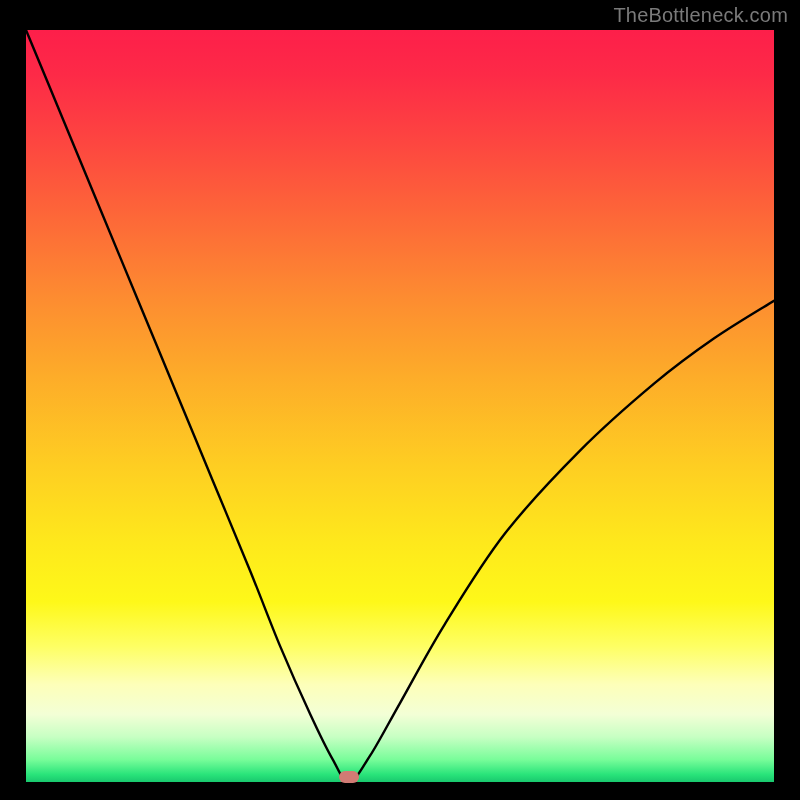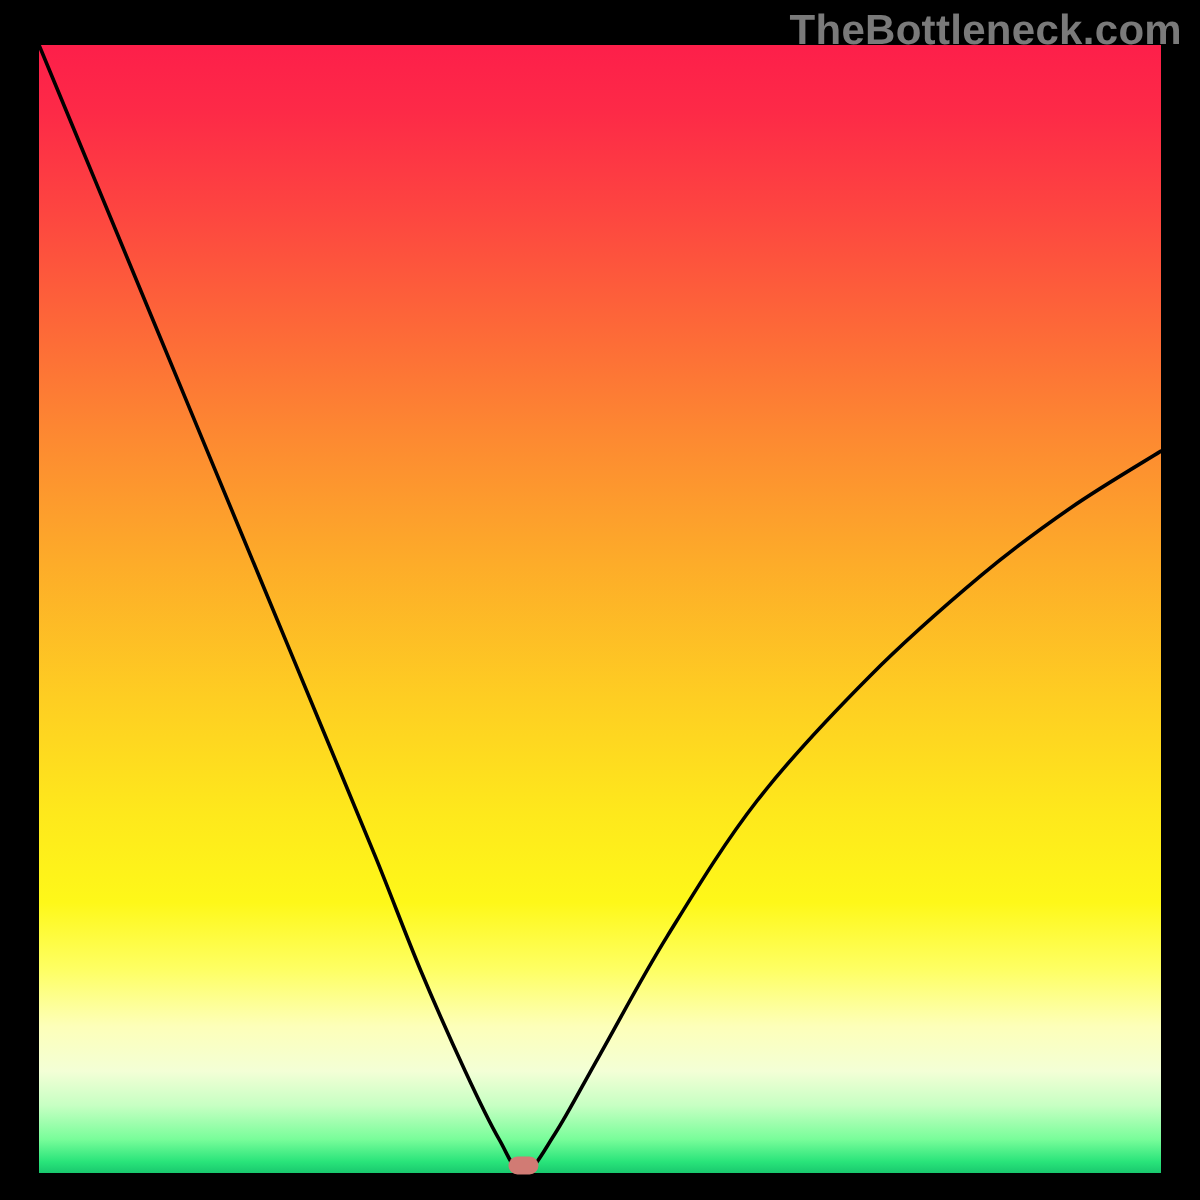--- a/index.html
+++ b/index.html
@@ -17,22 +17,22 @@
     top: 0;
     width: 800px;
     height: 800px;
     background: #000;
   }
   .watermark {
     position: absolute;
     top: 4px;
     right: 12px;
     color: #7a7a7a;
-    font-size: 28px;
-    font-weight: 700;
+    font-size: 20px;
+    font-weight: 400;
     letter-spacing: 0.2px;
     user-select: none;
   }
   .plot {
     position: absolute;
     left: 26px;
     top: 30px;
     width: 748px;
     height: 752px;
   }

